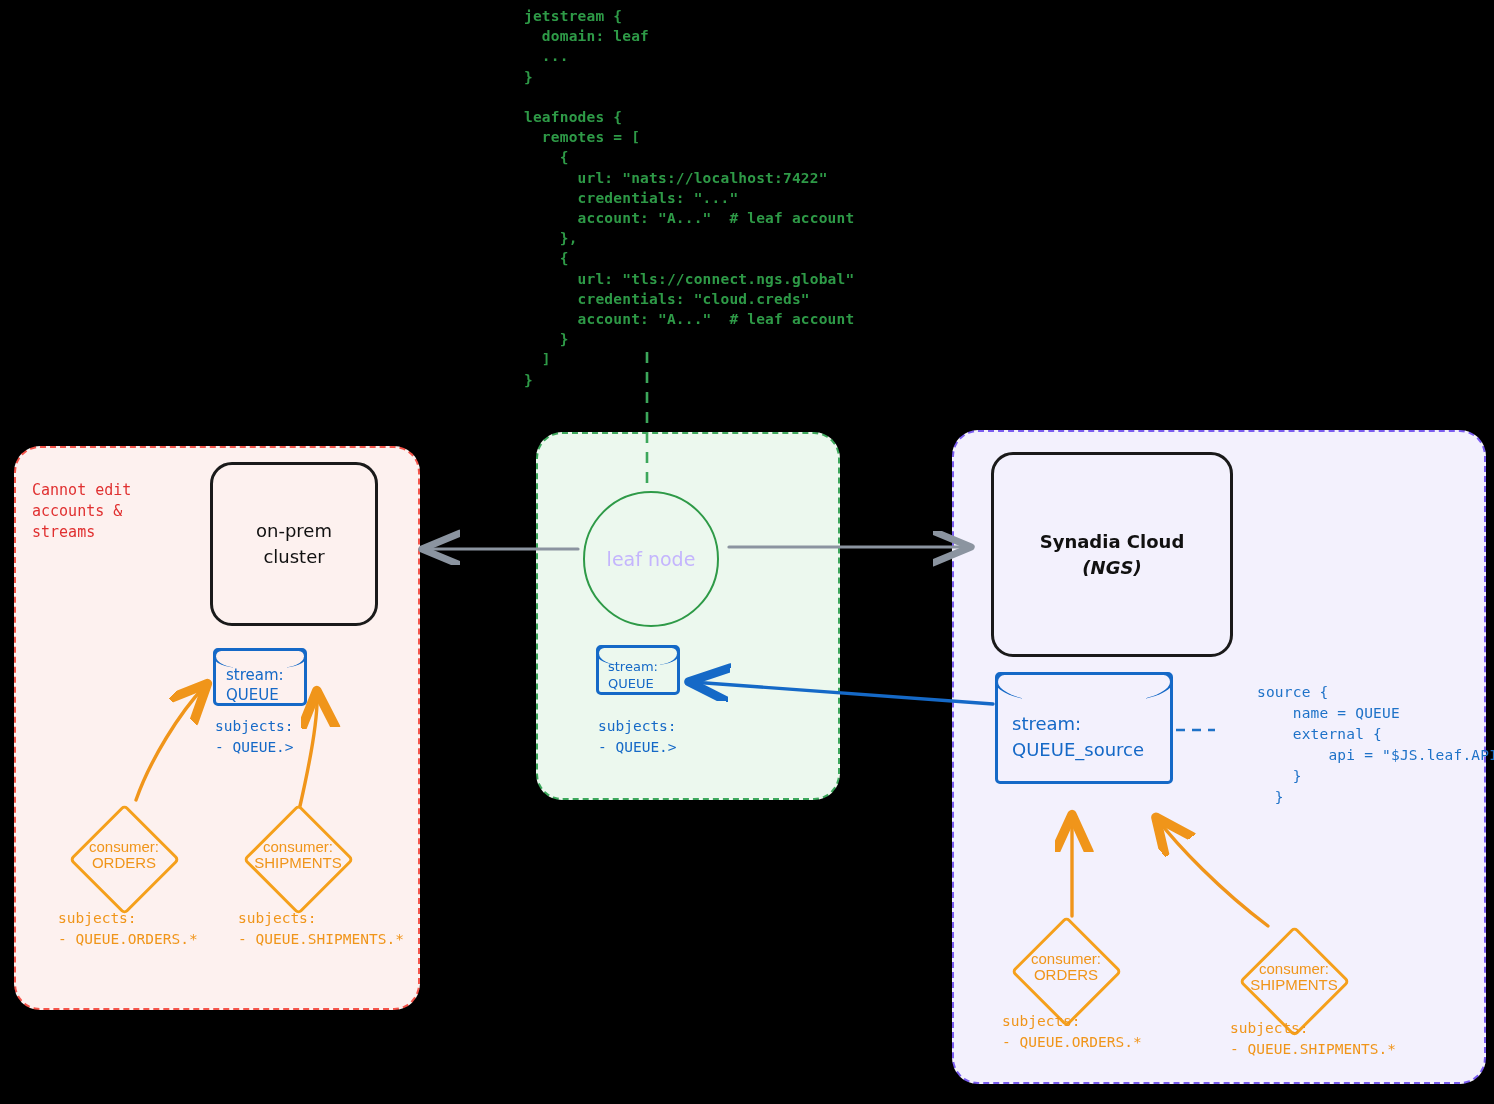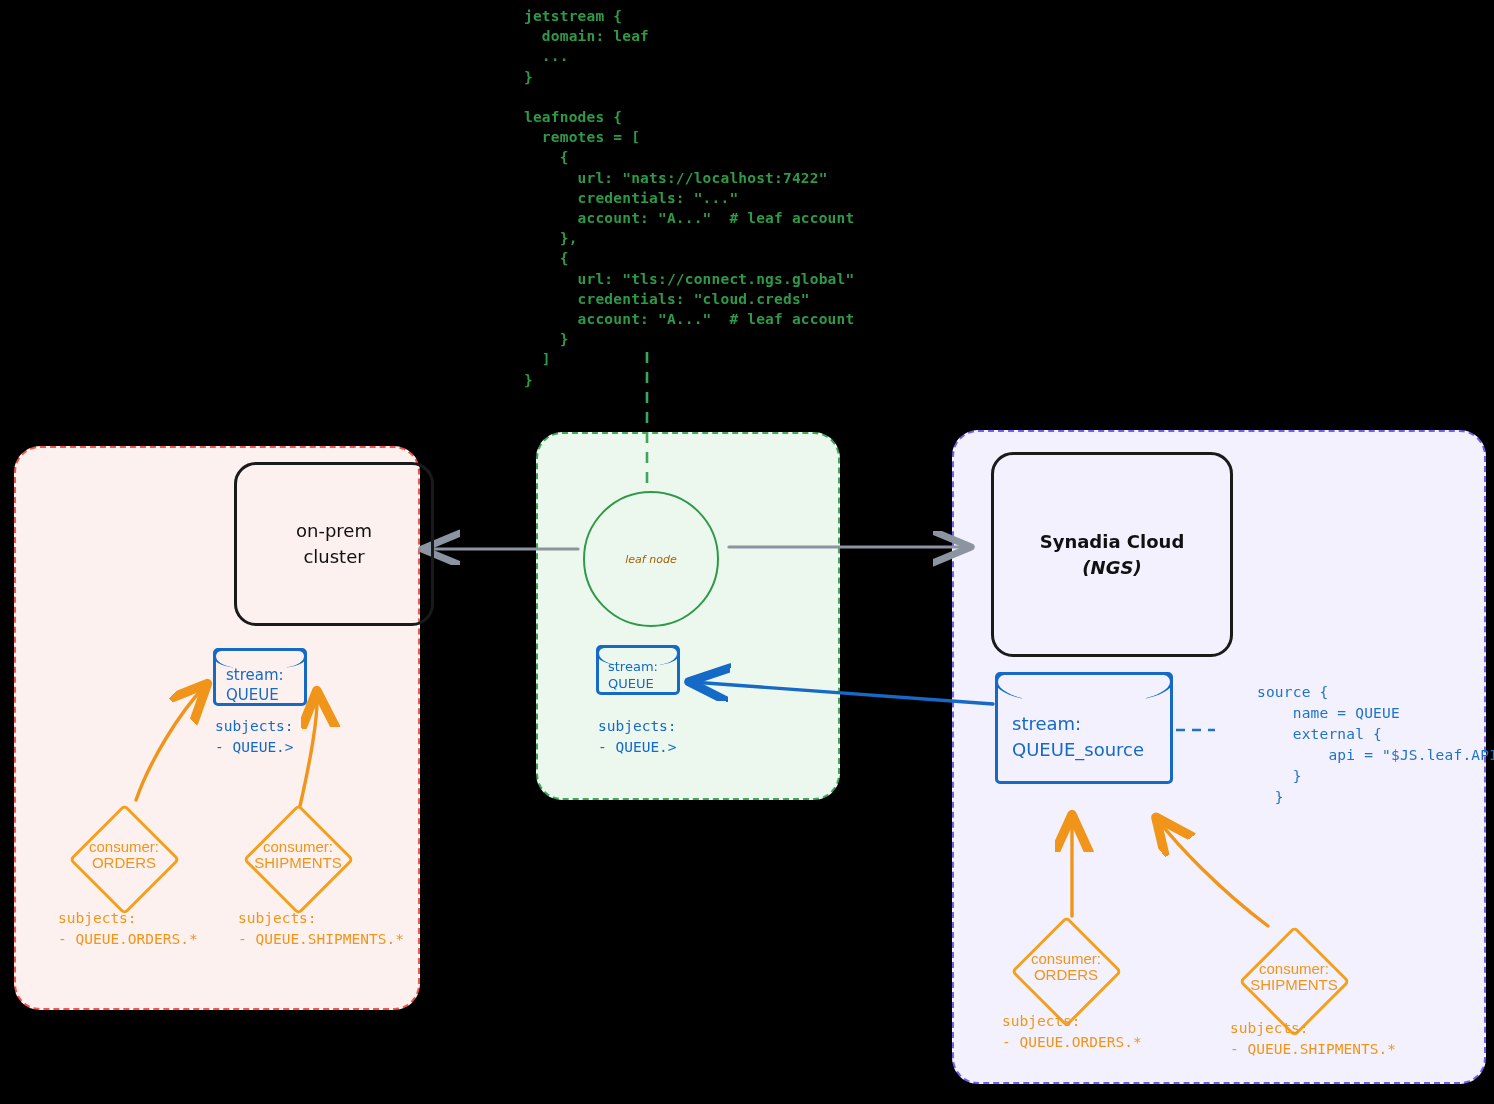--- a/index.html
+++ b/index.html
@@ -20,21 +20,21 @@
 
   
   .panel{position:absolute;border-style:dashed;box-sizing:border-box;}
   #panel-onprem{left:14px;top:446px;width:406px;height:564px;background:#fdf1ef;border:2.5px dashed #f4544a;border-radius:26px;}
   #panel-leaf{left:536px;top:432px;width:304px;height:368px;background:#ecf8ee;border:2.5px dashed #3ca75b;border-radius:26px;}
   #panel-cloud{left:952px;top:430px;width:534px;height:654px;background:#f3f1fd;border:2.5px dashed #7a5cf0;border-radius:26px;}
 
   
   .hbox{position:absolute;box-sizing:border-box;border:3px solid #1a1a1a;border-radius:22px;
         display:flex;align-items:center;justify-content:center;text-align:center;}
-  #box-onprem{left:210px;top:462px;width:200px;height:164px;margin-left:24px;}
+  #box-onprem{left:210px;top:462px;width:168px;height:164px;}
   #box-cloud{left:991px;top:452px;width:242px;height:205px;font-weight:bold;}
   .hbox .lbl{font-family:"DejaVu Sans","Liberation Sans",sans-serif;font-size:18px;color:#111;line-height:26px;}
   .ital{font-style:italic;}
 
   
   #note-cannot{position:absolute;left:32px;top:480px;width:150px;color:#e03030;
        font-family:"DejaVu Sans Mono","Liberation Mono",monospace;font-size:15px;line-height:21px;white-space:pre-line;}
 
   
   .stream{position:absolute;box-sizing:border-box;border:3px solid #1569c7;border-radius:5px;background:transparent;}
@@ -70,21 +70,21 @@
   #csubj-l-ships{left:238px;top:908px;}
 
   #cons-r-orders{left:1010px;top:915px;}
   #cons-r-ships{left:1238px;top:925px;}
   #csubj-r-orders{left:1002px;top:1011px;}
   #csubj-r-ships{left:1230px;top:1018px;}
 
   
   #leaf-circle{position:absolute;left:583px;top:491px;width:132px;height:132px;border:2.5px solid #2e9a47;
         border-radius:50%;display:flex;align-items:center;justify-content:center;}
-  #leaf-circle span{color:#a16207;font-family:"DejaVu Sans","Liberation Sans",sans-serif;font-size:11px;font-style:italic;}
+  #leaf-circle span{color:#c4b5fd;font-family:"DejaVu Sans","Liberation Sans",sans-serif;font-size:19px;}
 </style>
 </head>
 <body>
 
 <div id="stage">
 
   <div class="panel" id="panel-onprem"></div>
   <div class="panel" id="panel-leaf"></div>
   <div class="panel" id="panel-cloud"></div>
 
@@ -149,20 +149,23 @@
       account: "A..."  # leaf account
     },
     {
       url: "tls://connect.ngs.global"
       credentials: "cloud.creds"
       account: "A..."  # leaf account
     }
   ]
 }</div>
 
+  <div id="note-cannot">Cannot edit
+accounts &amp;
+streams</div>
 
   <div class="hbox" id="box-onprem">
     <span class="lbl" style="white-space:pre-line">on-prem
 cluster</span>
   </div>
 
   <div class="stream" id="stream-onprem">
     <div class="cap"></div>
     <div class="txt">stream:
 QUEUE</div>

